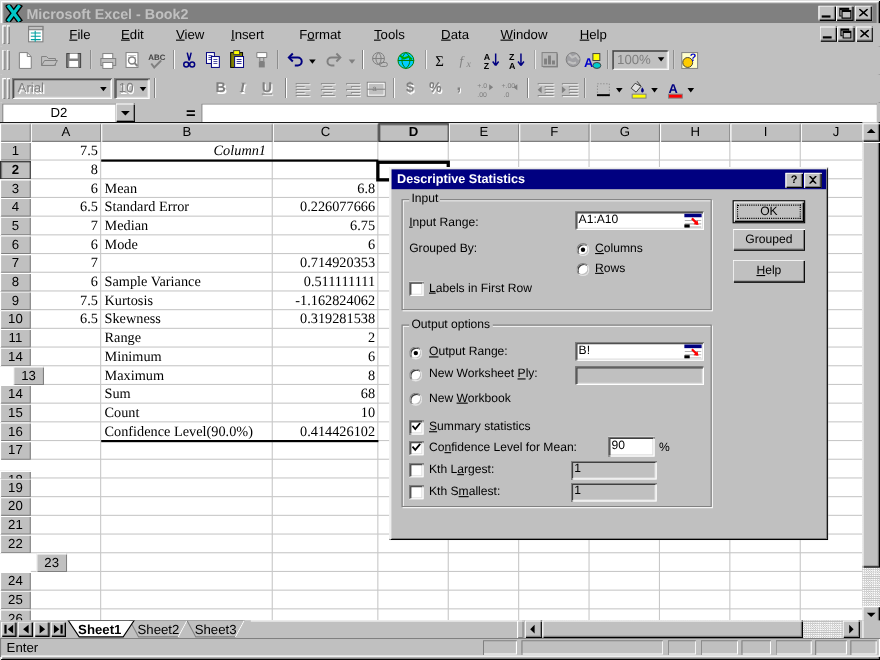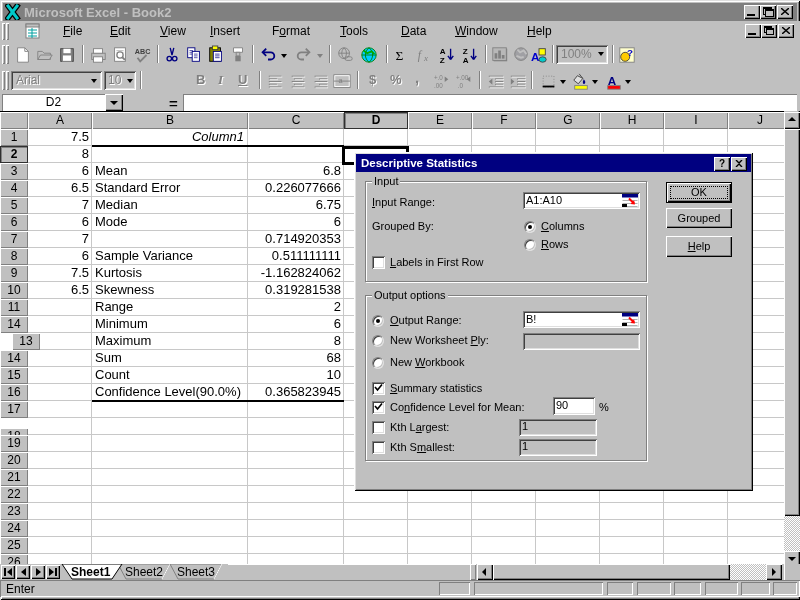--- a/index.html
+++ b/index.html
@@ -32,21 +32,21 @@
 #nbbtn { left:105px; top:1px; width:18px; height:17px; }
 #fxarea { left:183px; top:1px; width:614px; height:17px; background:#fff; box-shadow: inset 1px 1px 0 #808080; }
 #grid { left:0px; top:111px; width:784px; height:453px; background:#fff; overflow:hidden; border-top:1px solid #000; }
 .colhdr, .rowhdr, #selall { background:#c0c0c0; box-shadow: inset 1px 1px 0 #fff, inset -1px -1px 0 #808080; text-align:center; font-size:12px; }
 #selall { position:absolute; }
 .colhdr { position:absolute; top:0; height:17px; line-height:17px; }
 .rowhdr { position:absolute; left:0; width:28px; height:17px; line-height:17px; }
 .hdrsel { box-shadow: inset 0 0 0 1px #303030, inset 2px 2px 0 #808080 !important; font-weight:bold; }
 .gl-v { position:absolute; top:17px; width:1px; background:#c8c8c8; }
 .gl-h { position:absolute; left:28px; height:1px; background:#c8c8c8; }
-.cell { position:absolute; height:17px; font-size:13px; line-height:16px; white-space:nowrap; overflow:visible; }
+.cell { position:absolute; height:17px; font-size:13px; line-height:16px; white-space:nowrap; overflow:visible;font-family:Liberation Serif, serif; }
 .num { text-align:right; }
 .checker { background-image: conic-gradient(#fff 25%, #c0c0c0 25% 50%, #fff 50% 75%, #c0c0c0 75%); background-size:2px 2px; }
 #vscroll { left:784px; top:112px; width:16px; height:455px; }
 .sbtn { position:absolute; background:#c0c0c0; box-shadow: inset 1px 1px 0 #fff, inset -1px -1px 0 #000, inset -2px -2px 0 #808080; }
 .arr { width:0; height:0; position:absolute; }
 #tabrow { left:0px; top:564px; width:800px; height:16px; background:#c0c0c0; }
 #statusbar { left:0px; top:580px; width:800px; height:17px; background:#c0c0c0; }
 #dialog { left:354px; top:152px; width:399px; height:339px; z-index:50; }
 #dlgtitle { left:2px; top:2px; width:395px; height:18px; background:#000080; color:#fff; font-weight:bold; font-size:11.5px; line-height:18px; padding-left:5px; }
 .dlgbtn { position:absolute; top:5px; width:16px; height:14px; background:#c0c0c0; box-shadow: inset 1px 1px 0 #fff, inset -1px -1px 0 #000, inset -2px -2px 0 #808080; text-align:center; font-size:10px; font-weight:bold; line-height:14px; }
@@ -422,21 +422,21 @@
 <div class="rowhdr" style="top:221px;margin-left:12px;">13</div>
 <div class="rowhdr" style="top:238px;">14</div>
 <div class="rowhdr" style="top:255px;">15</div>
 <div class="rowhdr" style="top:272px;">16</div>
 <div class="rowhdr" style="top:289px;">17</div>
 <div class="rowhdr" style="top:316px;">18</div>
 <div class="rowhdr" style="top:323px;">19</div>
 <div class="rowhdr" style="top:340px;">20</div>
 <div class="rowhdr" style="top:357px;">21</div>
 <div class="rowhdr" style="top:374px;">22</div>
-<div class="rowhdr" style="top:391px;">23</div>
+<div class="rowhdr" style="top:391px;margin-left:33px;">23</div>
 <div class="rowhdr" style="top:408px;">24</div>
 <div class="rowhdr" style="top:425px;">25</div>
 <div class="rowhdr" style="top:442px;">26</div>
 <div class="cell num" style="left:28px; top:17px; width:61px;">7.5</div>
 <div class="cell num" style="left:28px; top:34px; width:61px;">8</div>
 <div class="cell num" style="left:28px; top:51px; width:61px;">6</div>
 <div class="cell num" style="left:28px; top:68px; width:61px;">6.5</div>
 <div class="cell num" style="left:28px; top:85px; width:61px;">7</div>
 <div class="cell num" style="left:28px; top:102px; width:61px;">6</div>
 <div class="cell num" style="left:28px; top:119px; width:61px;">7</div>
@@ -463,21 +463,21 @@
 <div class="cell num" style="left:248px; top:102px; width:93px;">6</div>
 <div class="cell num" style="left:248px; top:119px; width:93px;">0.714920353</div>
 <div class="cell num" style="left:248px; top:136px; width:93px;">0.511111111</div>
 <div class="cell num" style="left:248px; top:153px; width:93px;">-1.162824062</div>
 <div class="cell num" style="left:248px; top:170px; width:93px;">0.319281538</div>
 <div class="cell num" style="left:248px; top:187px; width:93px;">2</div>
 <div class="cell num" style="left:248px; top:204px; width:93px;">6</div>
 <div class="cell num" style="left:248px; top:221px; width:93px;">8</div>
 <div class="cell num" style="left:248px; top:238px; width:93px;">68</div>
 <div class="cell num" style="left:248px; top:255px; width:93px;">10</div>
-<div class="cell num" style="left:248px; top:272px; width:93px;">0.365823945</div>
+<div class="cell num" style="left:248px; top:272px; width:93px;">0.414426102</div>
 <div class="abs" style="left:92px; top:288px; width:252px; height:2px; background:#000;"></div>
 <div class="abs" style="left:342px; top:34px; width:67px; height:19px; border:3px solid #000;"></div>
   </div>
   <div id="vscroll" class="abs">
 <div class="abs sbtn" style="left:0; top:0; width:16px; height:17px;">
         <div class="arr" style="left:4px; top:5px; border:4px solid transparent; border-bottom:4px solid #000; border-top:none;"></div>
       </div>
 <div class="abs checker" style="left:0; top:17px; width:16px; height:438px;"></div>
 <div class="abs sbtn" style="left:0; top:17px; width:16px; height:387px;"></div>
 <div class="abs sbtn" style="left:0; top:439px; width:16px; height:16px;">

